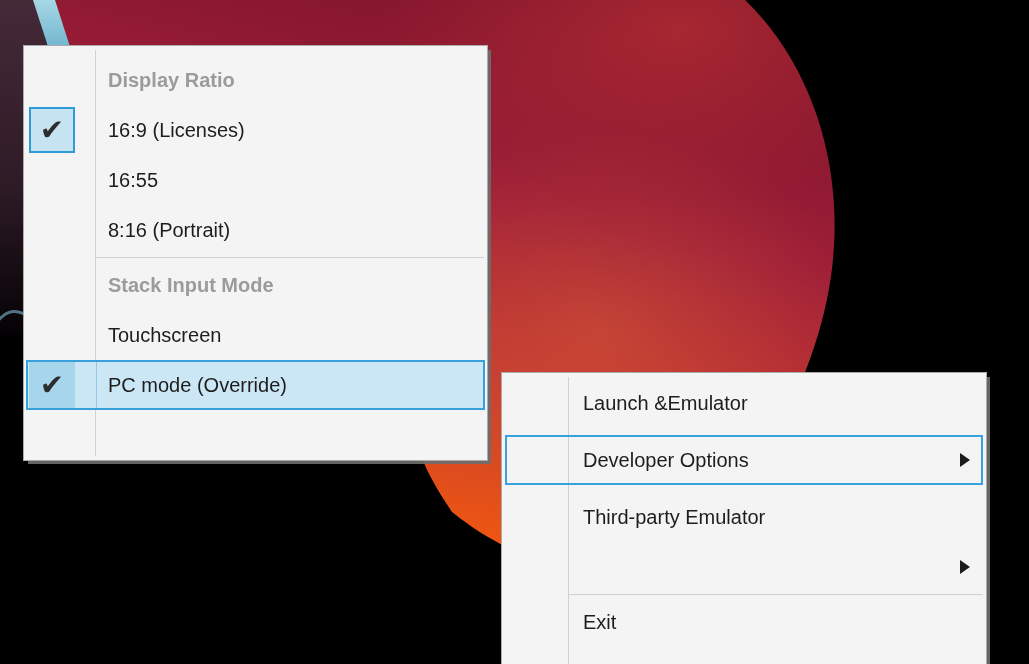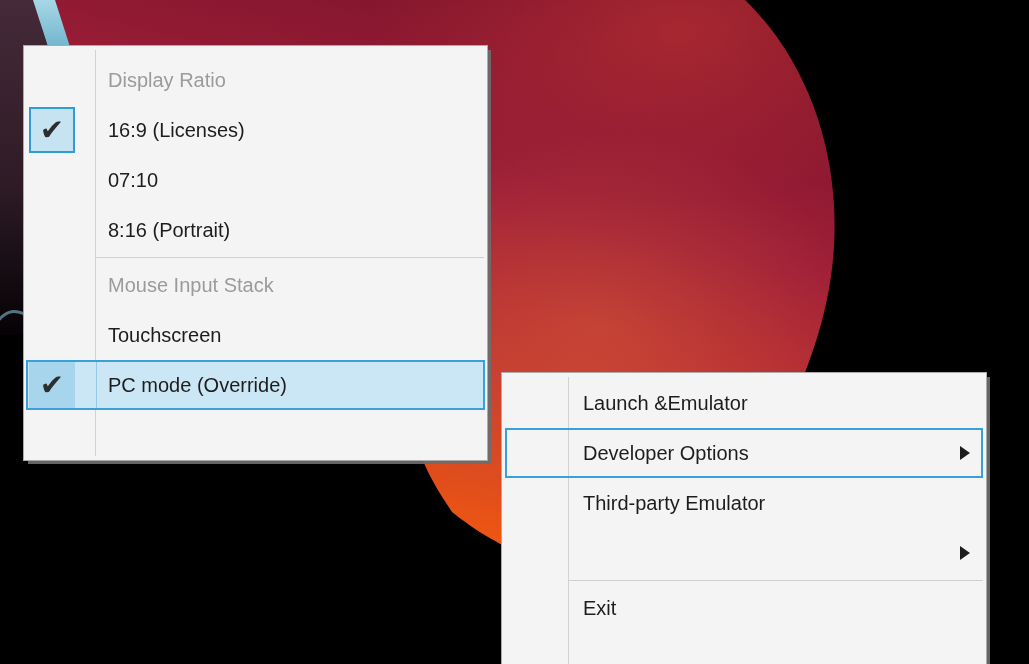--- a/index.html
+++ b/index.html
@@ -22,36 +22,36 @@
   .colline{position:absolute;top:4px;bottom:4px;width:1px;background:#d2d2d2;}
   .left-menu .colline{left:71px;}
   .right-menu .colline{left:66px;}
 
   .mi{
     position:relative;height:50px;line-height:50px;box-sizing:border-box;
     font-size:20px;color:#1d1d1d;white-space:nowrap;cursor:default;
   }
   .left-menu .mi{padding-left:84px;}
   .right-menu .mi{padding-left:81px;}
-  .mi.header{color:#9b9b9b;}
+  .mi.header{color:#9b9b9b;font-weight:bold;}
 
   .sep{position:relative;height:5px;}
   .sep i{position:absolute;top:2px;height:1px;background:#d0d0d0;left:72px;right:3px;}
   .right-menu .sep i{left:66px;}
 
   
   .left-menu .mi.selected{
     background:#cbe6f5;border:2px solid #38a0da;margin:0 2px;
     line-height:46px;padding-left:80px;
   }
   .left-menu .mi.selected .inline-col{
     position:absolute;left:68px;top:0;bottom:0;width:1px;background:#97c9e4;
   }
   .right-menu .mi.selected{
-    background:transparent;border:2px solid #38a0da;margin:0 3px;
+    background:transparent;border:2px solid #38a0da;margin:7px 3px;
     line-height:46px;padding-left:76px;
   }
 
   
   .checkbox{
     position:absolute;left:5px;top:50%;transform:translateY(-50%);
     width:46px;height:46px;box-sizing:border-box;
     background:#c6e3f2;border:2px solid #2d9cd8;text-align:center;
   }
   .mi.selected .checkbox{left:1px;background:#a7d5ec;border-color:#a7d5ec;}
@@ -126,34 +126,34 @@
     </div>
 
     <div class="mi">
       <span class="checkbox">
         <span class="glyph">✔</span>
       </span>
       <span>16:9 (Licenses)</span>
     </div>
 
     <div class="mi">
-      <span>07:10</span>
+      <span>16:55</span>
     </div>
 
 
     <div class="mi">
       <span>8:16 (Portrait)</span>
     </div>
 
     <div class="sep">
         <i></i>
       </div>
 
     <div class="mi header">
-      <span>Mouse Input Stack</span>
+      <span>Stack Input Mode</span>
     </div>
 
     <div class="mi">
       <span>Touchscreen</span>
     </div>
 
     <div class="mi selected">
       <span class="inline-col"></span>
       <span class="checkbox">
         <span class="glyph">✔</span>

